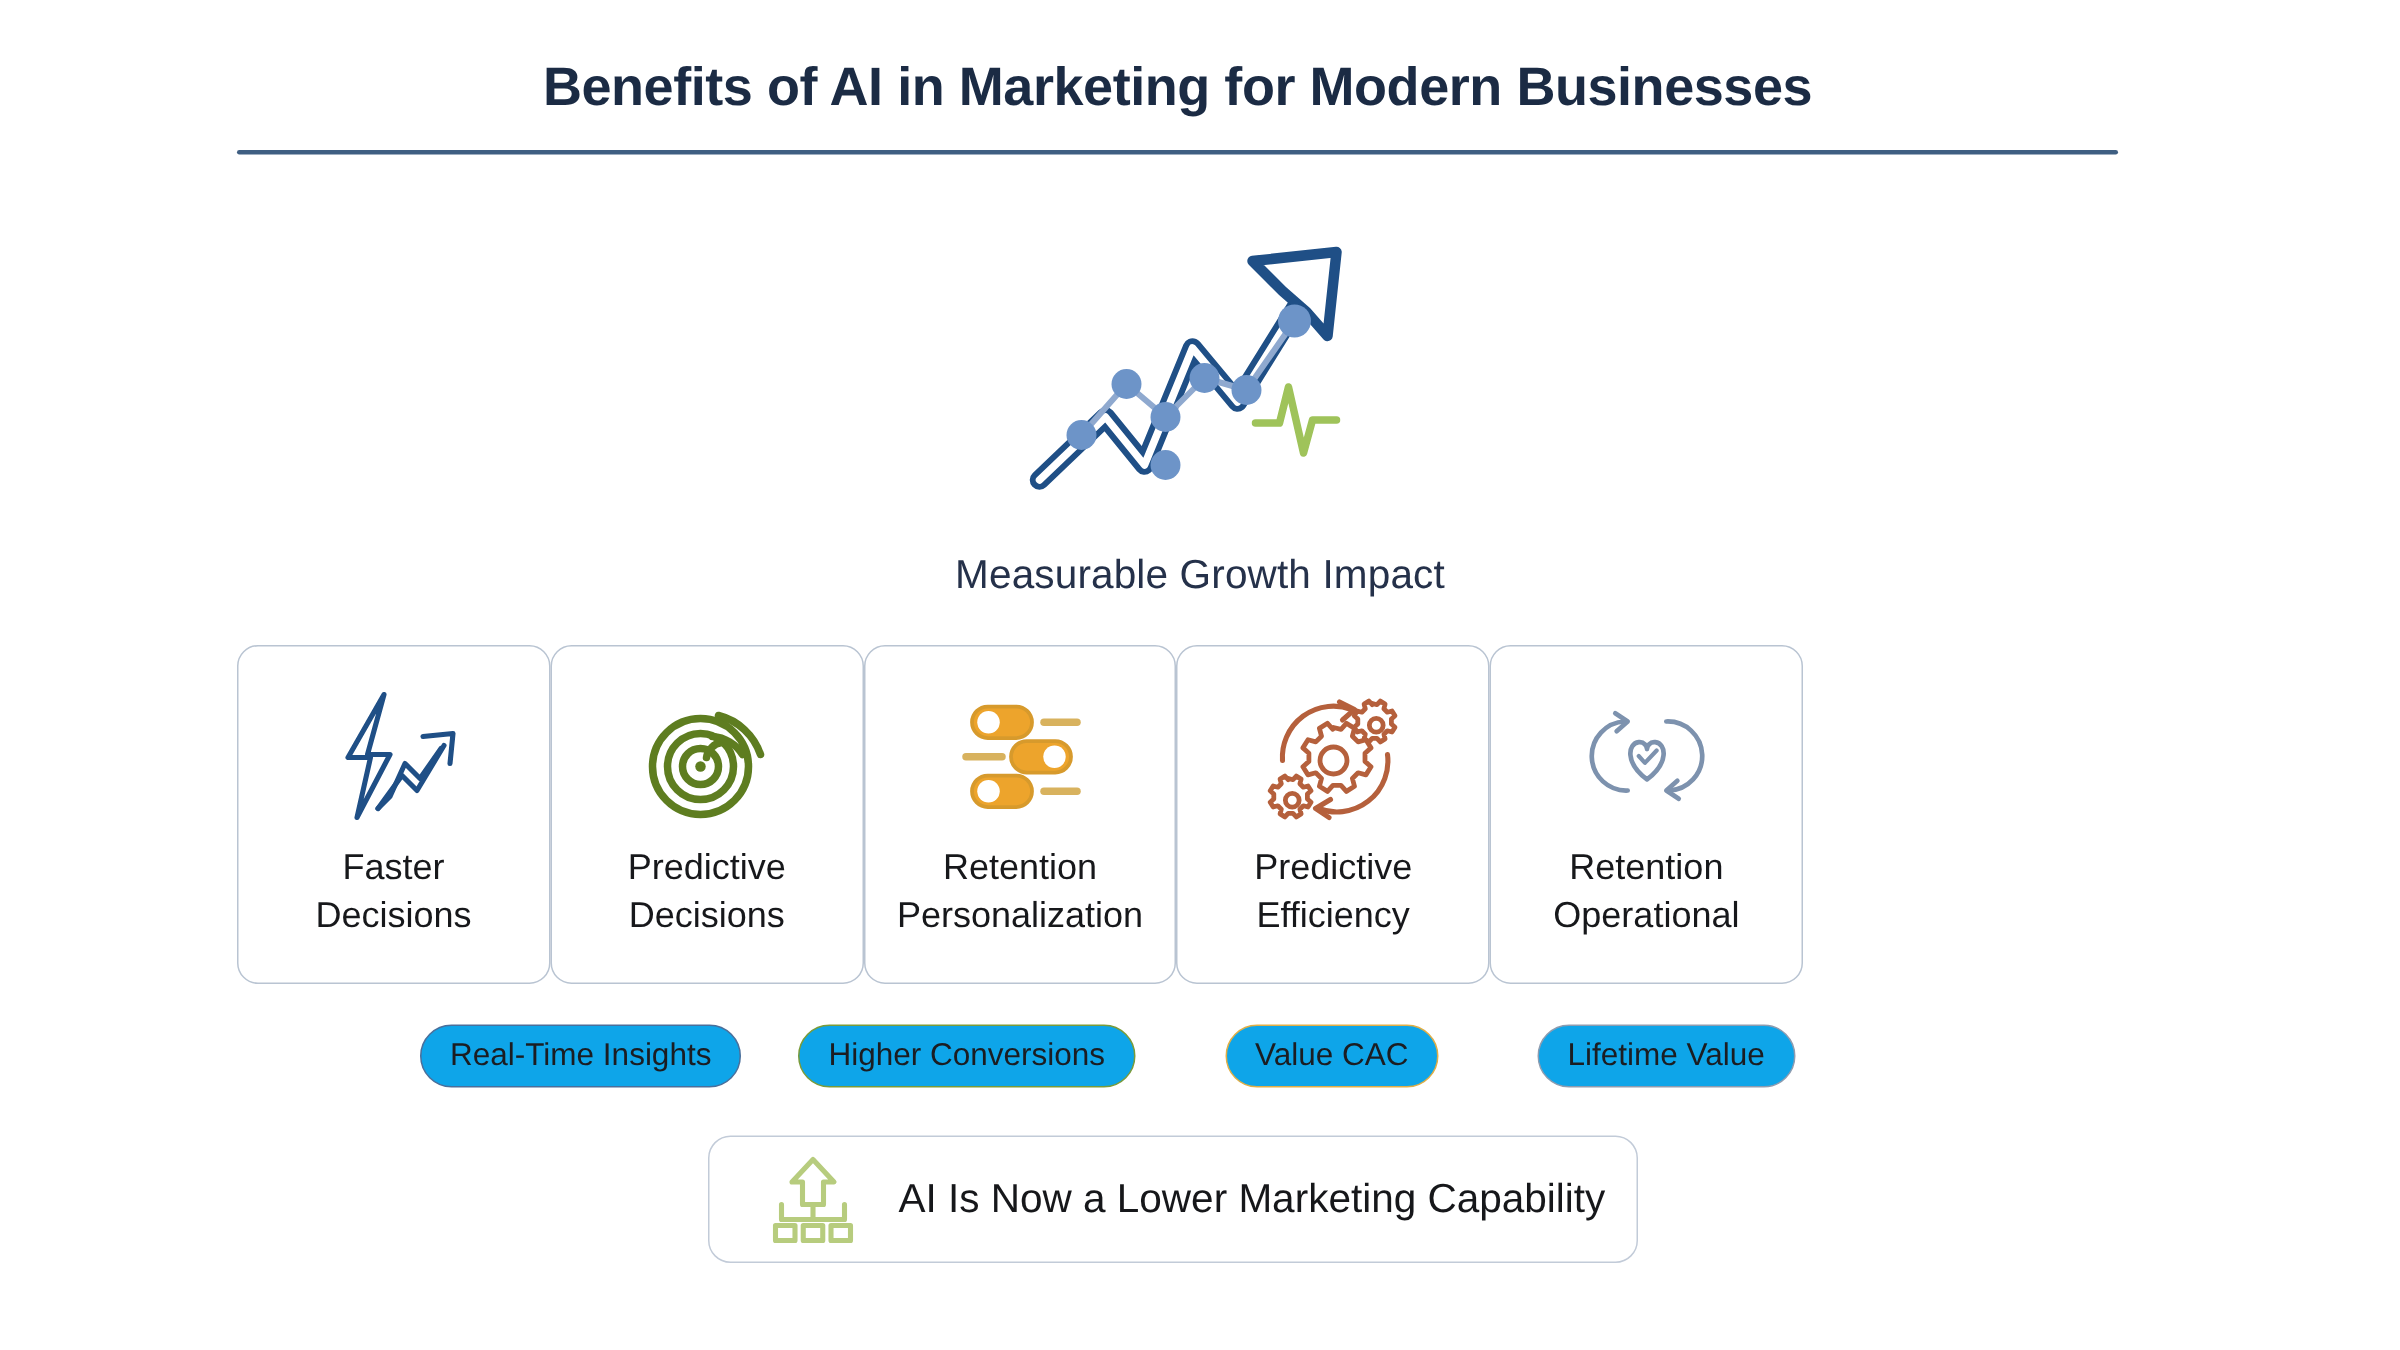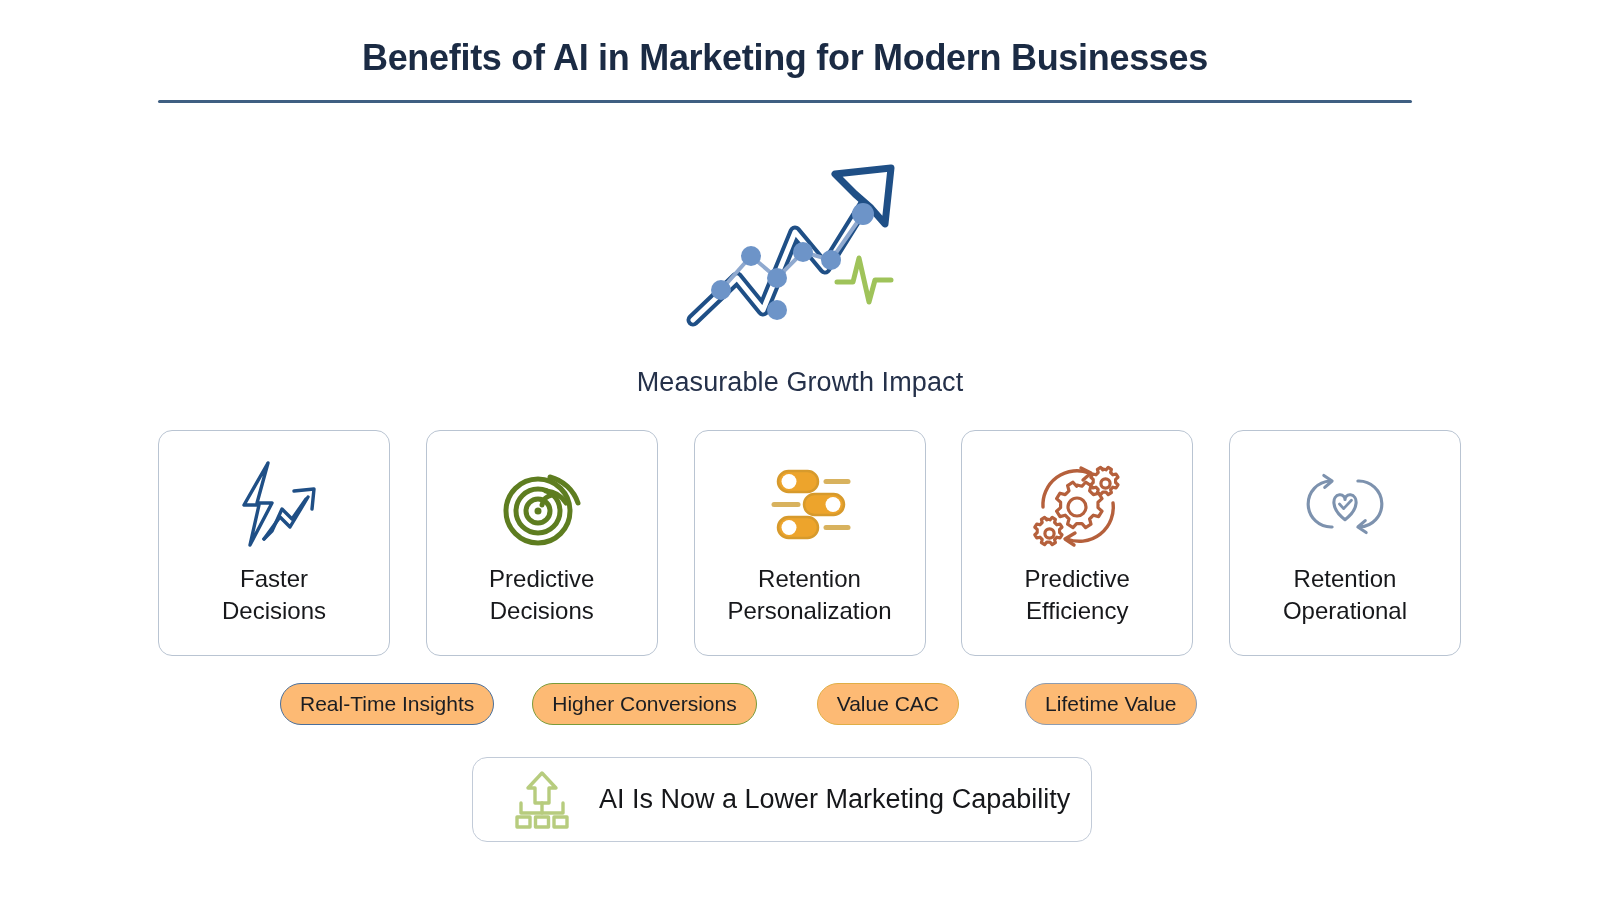--- a/index.html
+++ b/index.html
@@ -28,21 +28,21 @@
   
   .hero{position:absolute;left:0;top:160px;width:1600px;text-align:center;}
   .hero-icon{display:inline-block;width:230px;height:175px;}
   .hero-caption{
     margin-top:28px;font-size:27px;font-weight:normal;color:#25314a;
     letter-spacing:.1px;
   }
 
   
   .cards{
-    position:absolute;left:158px;top:430px;width:1303px;
+    position:absolute;left:158px;top:430px;width:1044px;
     display:flex;justify-content:space-between;
   }
   .card{
     width:232px;height:226px;box-sizing:border-box;
     border:1.4px solid #b9c4d2;border-radius:14px;background:#ffffff;
     display:flex;flex-direction:column;align-items:center;
     padding-top:28px;
   }
   .card-icon{width:92px;height:90px;display:block;}
   .card-label{
@@ -50,21 +50,21 @@
     color:#17181b;padding:0 8px;
   }
 
   
   .pills{
     position:absolute;left:280px;top:683px;width:1020px;
     display:flex;align-items:center;
   }
   .pill{
     box-sizing:border-box;height:42px;line-height:40px;
-    border-radius:21px;border:1.6px solid #5b7da6;background:#fdba74;
+    border-radius:21px;border:1.6px solid #5b7da6;background:#0ea5e9;
     font-size:21px;color:#1b1d22;padding:0 19px;white-space:nowrap;
   }
   .pill.blue{border-color:#4a6f9b;}
   .pill.green{border-color:#7a9b3a;}
   .pill.amber{border-color:#e0ae46;}
   .pill.slate{border-color:#8d9cb0;}
   .pill-gap-1{width:38px;}
   .pill-gap-2{width:60px;}
   .pill-gap-3{width:66px;}
 

